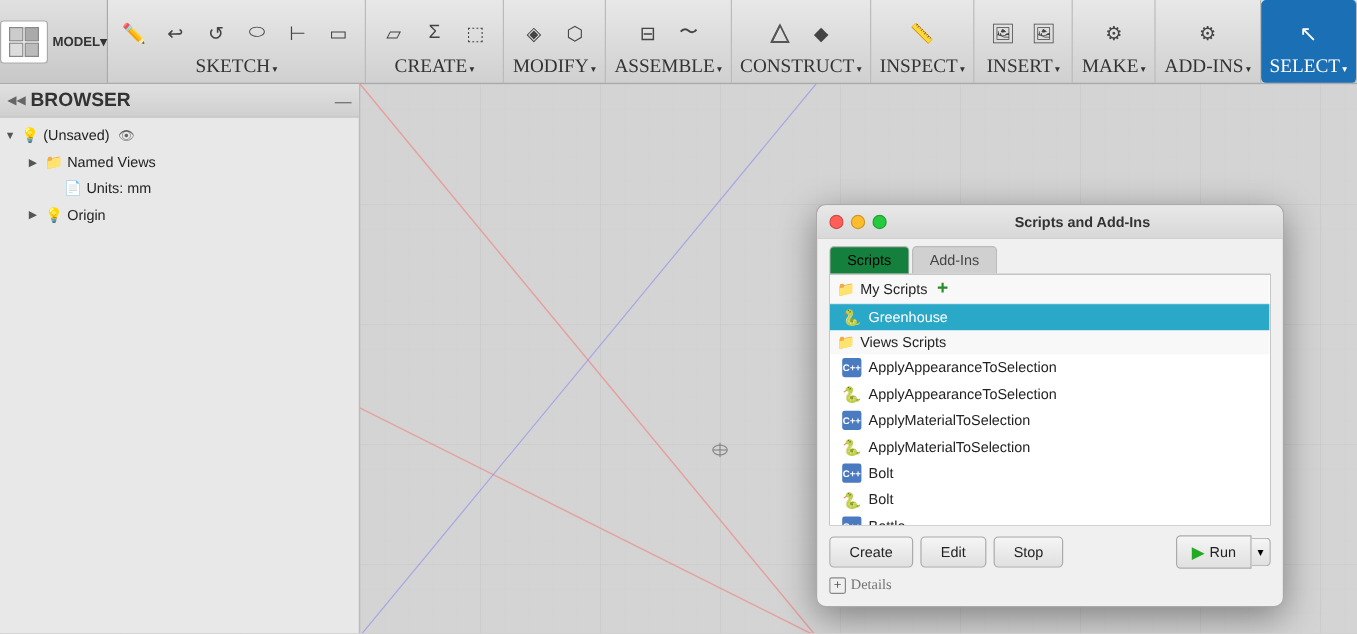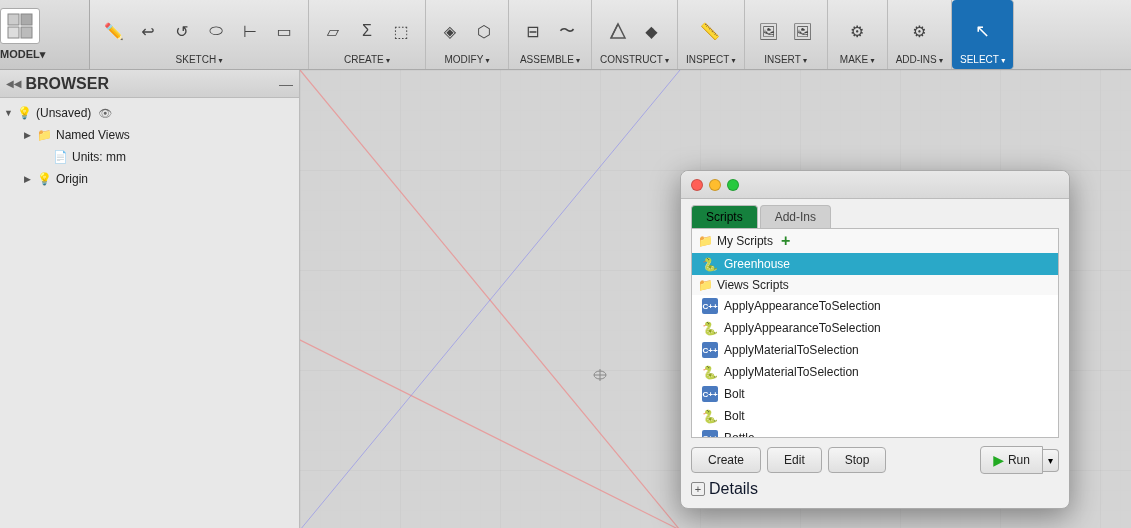--- a/index.html
+++ b/index.html
@@ -19,21 +19,21 @@
       background: linear-gradient(to bottom, #e8e8e8, #d0d0d0);
       border-bottom: 1px solid #aaa;
       display: flex;
       align-items: stretch;
     }
     .toolbar-model {
       width: 90px;
       background: linear-gradient(to bottom, #e0e0e0, #c8c8c8);
       border-right: 1px solid #aaa;
       display: flex;
-      flex-direction: column;
+      align-items: center;
       justify-content: center;
       gap: 4px;
     }
     .toolbar-model-icon {
       width: 40px;
       height: 36px;
       background: #fff;
       border: 1px solid #aaa;
       border-radius: 3px;
       display: flex;
@@ -68,25 +68,26 @@
       height: 32px;
       display: flex;
       align-items: center;
       justify-content: center;
       border-radius: 3px;
       cursor: pointer;
       font-size: 16px;
       color: #444;
     }
     .toolbar-label {
-      font-size: 10px;
+      font-size: 16px;
       color: #333;
       margin-top: 2px;
       font-weight: 500;
       white-space: nowrap;
+      font-family: Liberation Serif, serif;
     }
     .toolbar-label-arrow::after {
       content: ' ▾';
       font-size: 8px;
     }
     .select-btn {
       background: #1a6fb5;
       border-radius: 4px;
     }
     .select-btn .toolbar-icon-btn { color: white; font-size: 18px; }
@@ -367,23 +368,24 @@
       border: 1px solid #888;
       border-radius: 2px;
       display: flex;
       align-items: center;
       justify-content: center;
       font-size: 11px;
       color: #555;
       cursor: pointer;
     }
     .details-label {
-      font-size: 16px;
-      color: #0f172a;
-      cursor: pointer;
+      font-size: 12px;
+      color: #737373;
+      cursor: pointer;
+      font-family: Liberation Serif, serif;
     }
 
     
     .scripts-list-container::-webkit-scrollbar {
       width: 8px;
     }
     .scripts-list-container::-webkit-scrollbar-track {
       background: #e0e0e0;
     }
     .scripts-list-container::-webkit-scrollbar-thumb {
@@ -552,20 +554,21 @@
         <span class="tree-label">Origin</span>
       </div>
     </div>
   </div>
 
   <div id="scripts-dialog">
     <div class="dialog-titlebar">
       <div class="traffic-light tl-red"></div>
       <div class="traffic-light tl-yellow"></div>
       <div class="traffic-light tl-green"></div>
+      <span class="dialog-title-text">Scripts and Add-Ins</span>
     </div>
     <div class="dialog-tabs">
       <div class="dialog-tab active">Scripts</div>
       <div class="dialog-tab">Add-Ins</div>
     </div>
     <div class="dialog-body">
       <div class="scripts-list-container">
 
         <div class="scripts-group-header">
           <span class="scripts-group-icon">📁</span>

